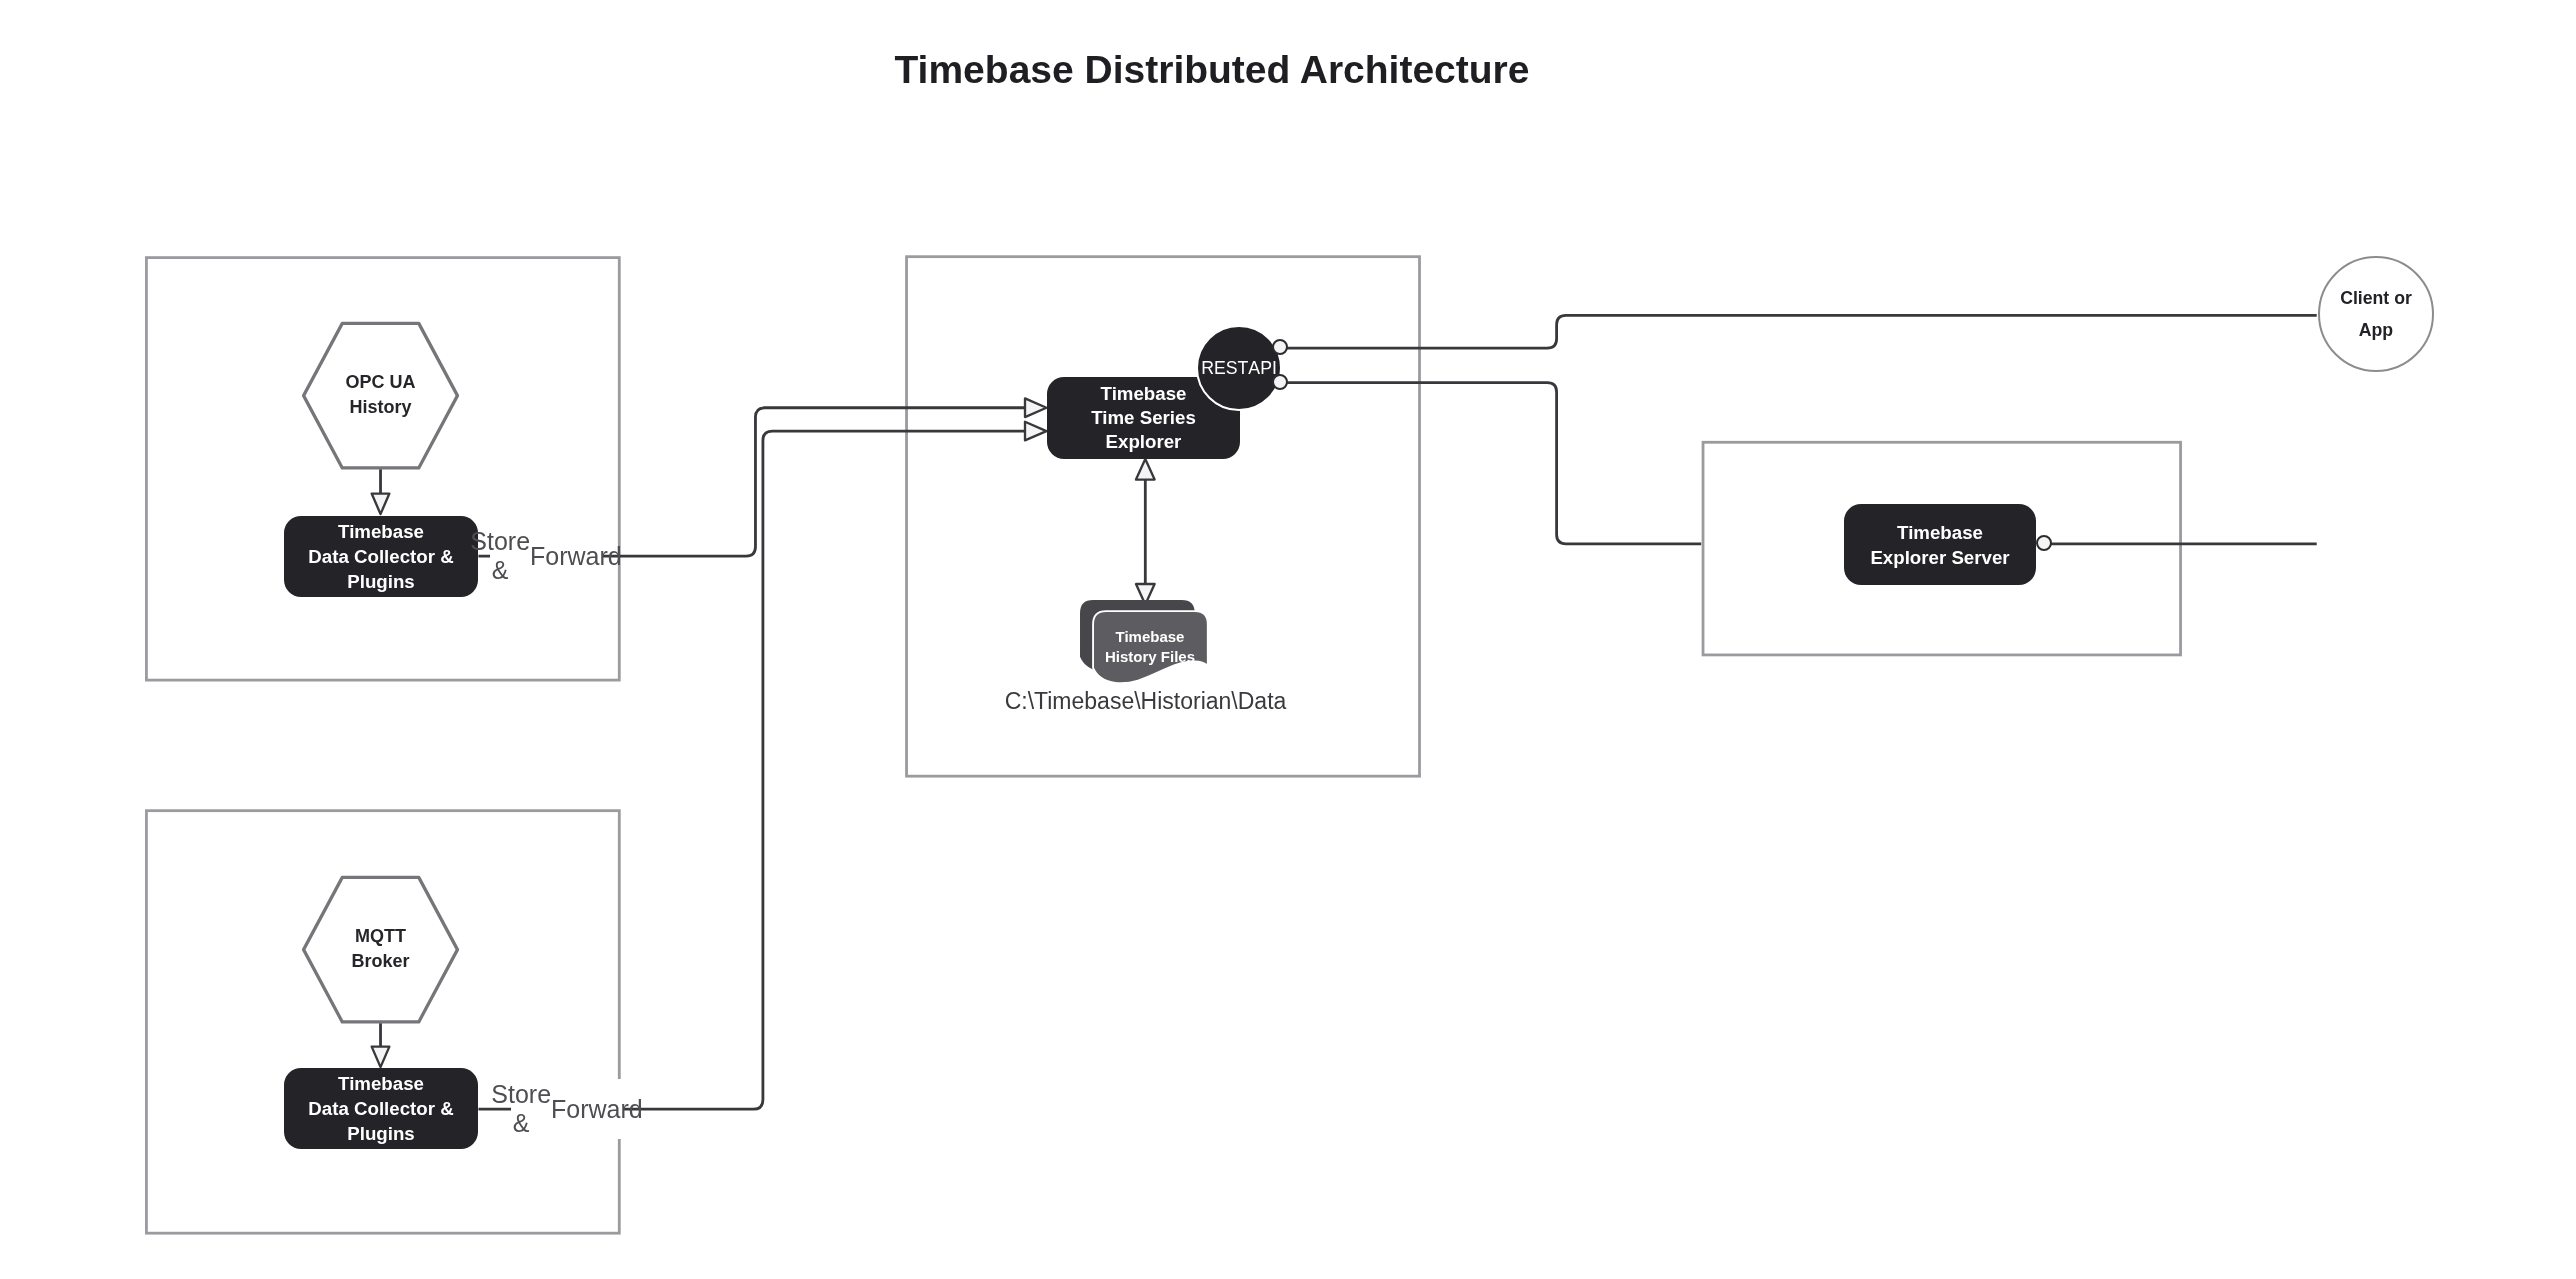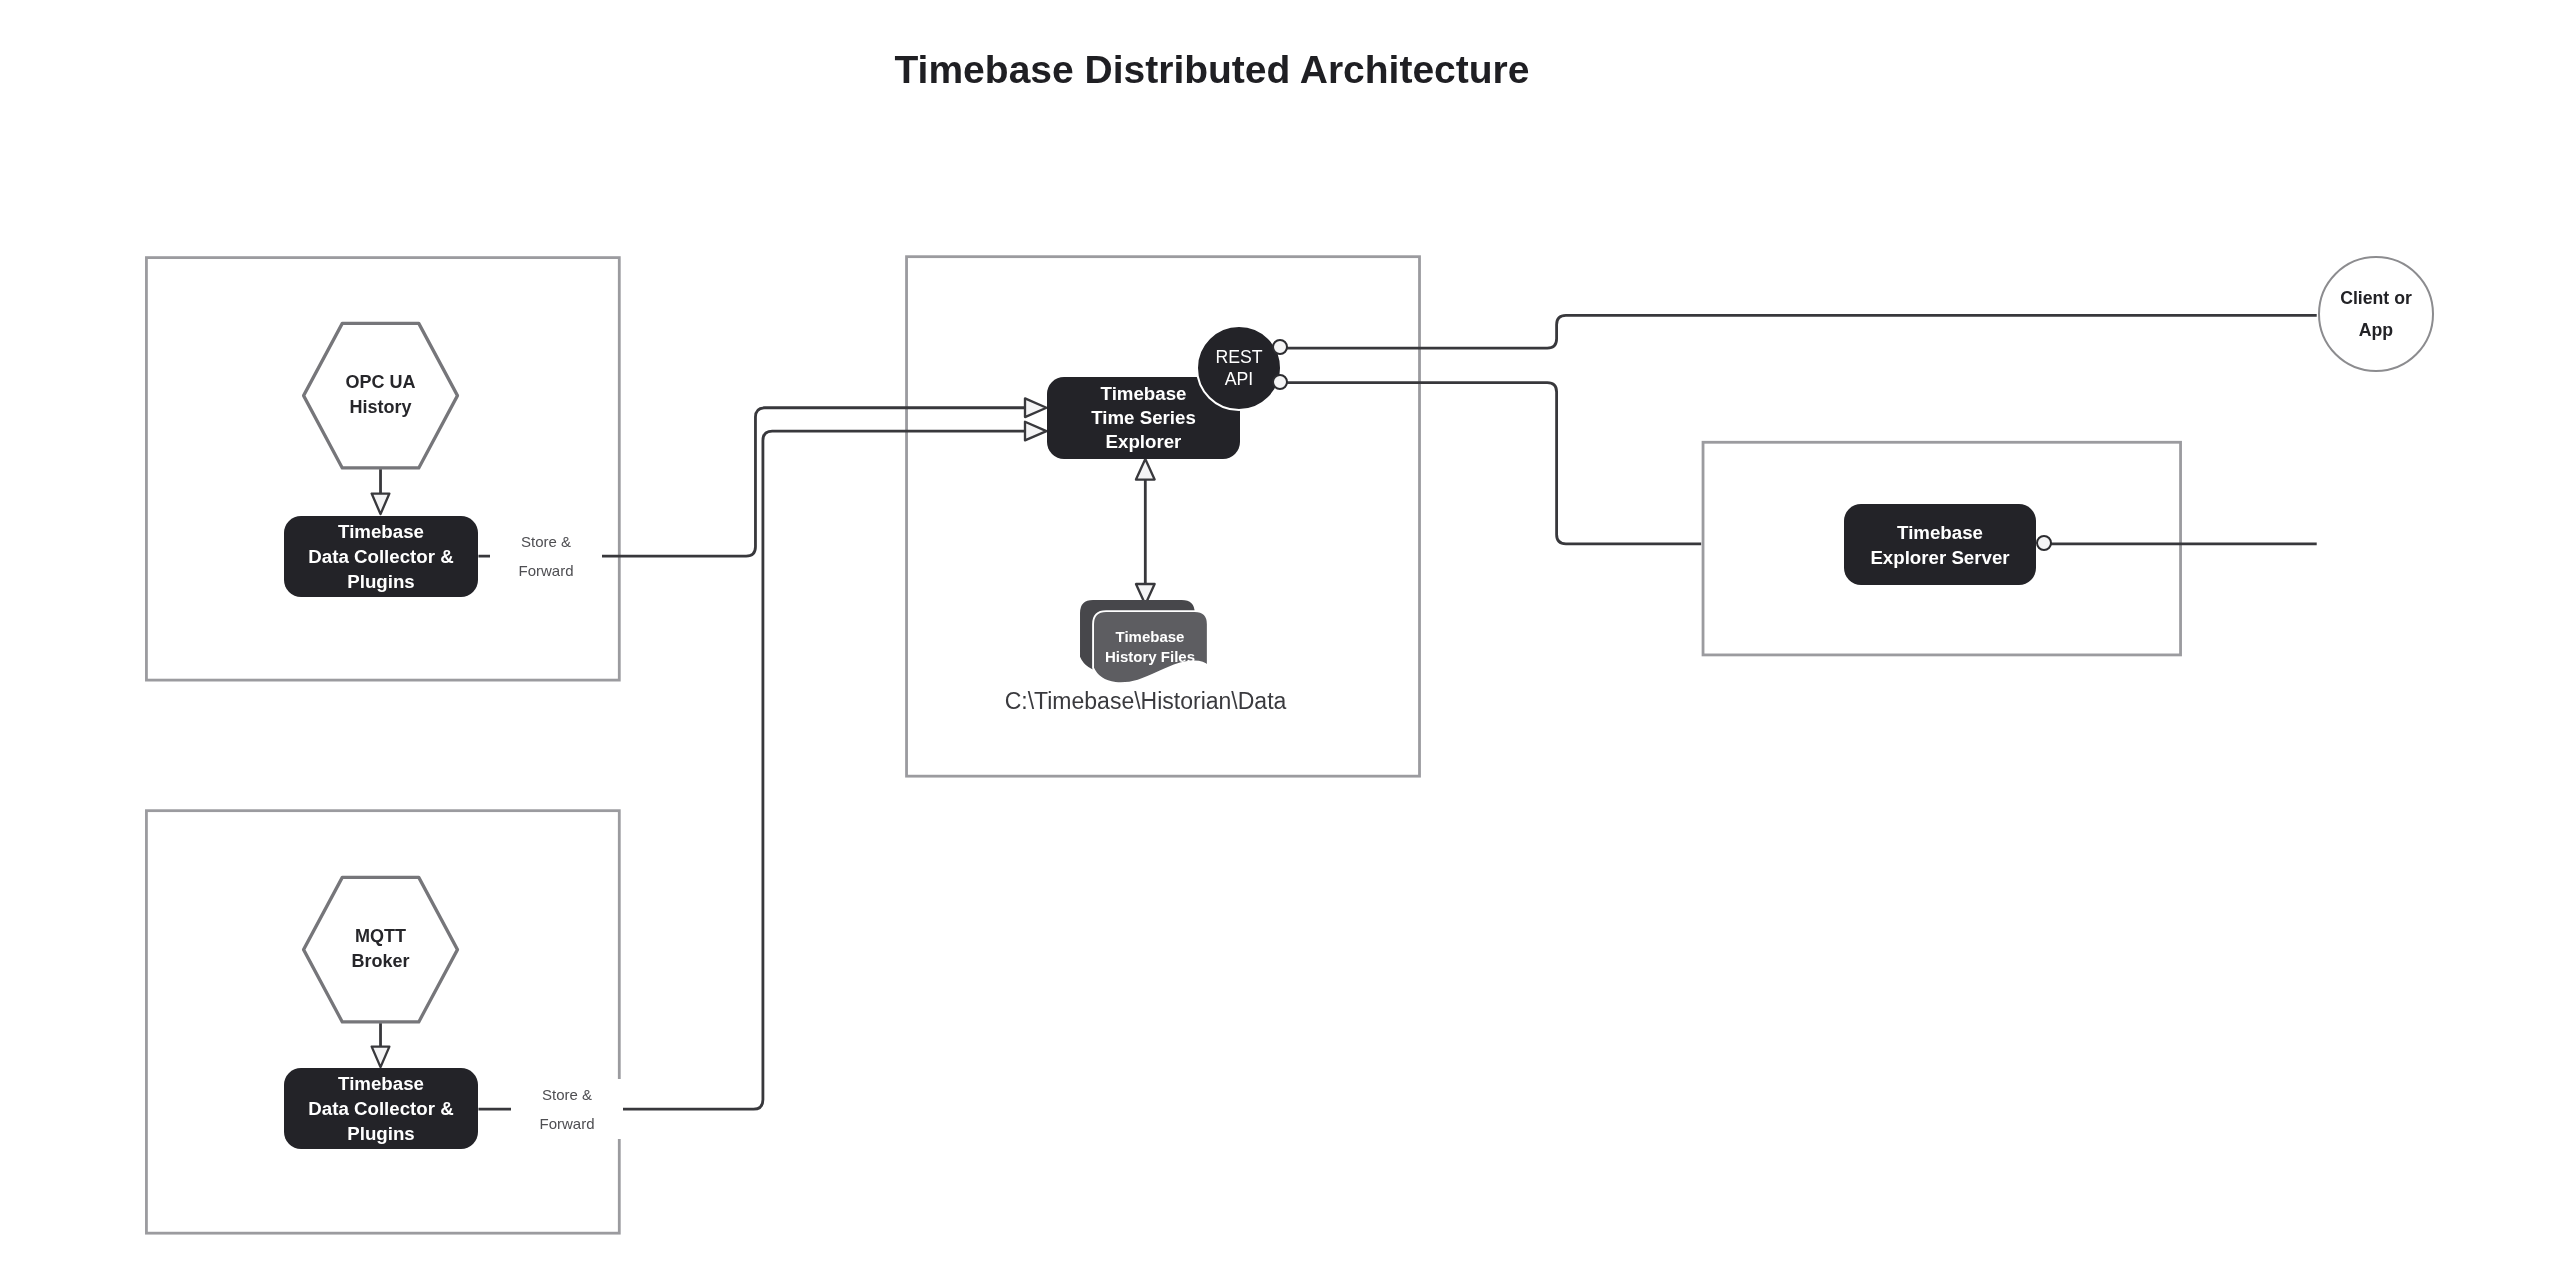--- a/index.html
+++ b/index.html
@@ -17,36 +17,36 @@
     display:flex;flex-direction:column;align-items:center;justify-content:center;
     font-weight:700;font-size:18.7px;line-height:25px;text-align:center;z-index:2;
   }
   .hex-label{
     position:absolute;width:187px;text-align:center;font-weight:700;
     font-size:18px;line-height:25px;color:#26262a;z-index:2;
   }
   .rest-circle{
     position:absolute;left:1196px;top:325px;width:82px;height:82px;border-radius:50%;
     background:#232328;border:2.8px solid #ffffff;box-sizing:content-box;
-    display:flex;flex-direction:column;align-items:center;justify-content:center;
+    display:flex;flex-direction:row;align-items:center;justify-content:center;
     color:#ffffff;font-size:17.7px;line-height:22.4px;font-weight:500;text-align:center;z-index:3;
   }
   .port{
     position:absolute;width:16px;height:16px;border-radius:50%;
     background:#f4f4f5;border:2.8px solid #2c2c30;box-sizing:border-box;z-index:4;
   }
   .endpoint-circle{
     position:absolute;width:116px;height:116px;border-radius:50%;background:#ffffff;
     border:2.8px solid #8c8c8f;box-sizing:border-box;display:flex;flex-direction:column;
     align-items:center;justify-content:center;font-weight:700;font-size:17.7px;line-height:23px;
     color:#222226;text-align:center;z-index:2;gap:9px;
   }
   .sf-label{
-    position:absolute;background:#ffffff;display:flex;flex-direction:column;
-    align-items:center;justify-content:center;font-size:15px;line-height:29px;
+    position:absolute;background:#ffffff;display:flex;
+    align-items:center;justify-content:center;font-size:25px;line-height:29px;
     color:#4e4e52;text-align:center;z-index:2;
   }
   .files-label{
     position:absolute;left:1080px;top:627px;width:140px;text-align:center;
     color:#ffffff;font-weight:700;font-size:15px;line-height:19.6px;z-index:2;
   }
   .path-label{
     position:absolute;left:959px;top:688px;width:373px;text-align:center;
     font-size:23px;color:#3a3a3e;z-index:2;
   }

